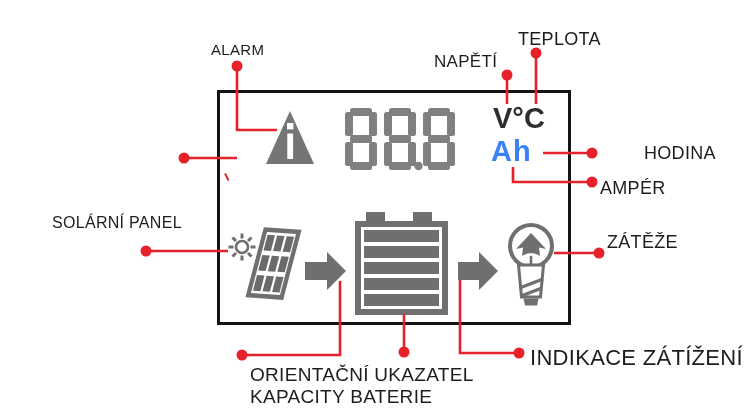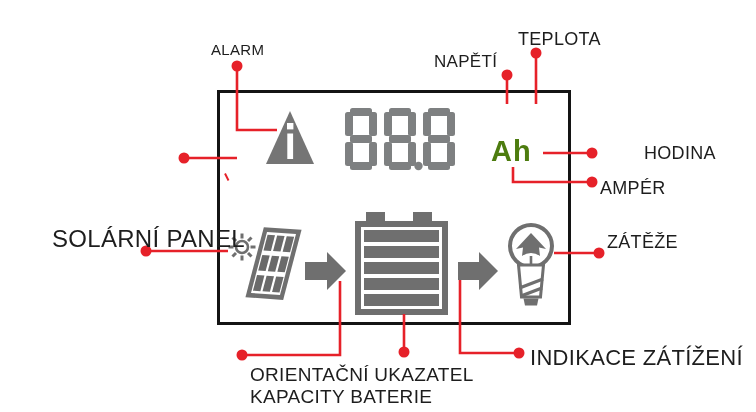--- a/index.html
+++ b/index.html
@@ -15,21 +15,21 @@
     position:absolute; left:217px; top:90px; width:348px; height:229px;
     border:3px solid #141414; background:#ffffff;
   }
   #gfx { position:absolute; left:0; top:0; width:756px; height:412px; }
   .unit-vc {
     position:absolute; left:493px; top:102px; font-size:29px; font-weight:700;
     color:#2d2d2d; letter-spacing:0px;
   }
   .unit-ah {
     position:absolute; left:491px; top:135px; font-size:29px; font-weight:700;
-    color:#4d7c0f; letter-spacing:1px;
+    color:#3b82f6; letter-spacing:1px;
   }
 </style>
 </head>
 <body>
 
 <div id="canvas">
 
   <div id="display-box"></div>
 
   <svg id="gfx" viewBox="0 0 756 412" xmlns="http://www.w3.org/2000/svg">
@@ -155,34 +155,35 @@
       <circle cx="592" cy="153" r="5.5"></circle>
       <circle cx="592" cy="182" r="5.5"></circle>
       <circle cx="146" cy="251" r="5.5"></circle>
       <circle cx="599" cy="253" r="5.5"></circle>
       <circle cx="242" cy="355" r="5.5"></circle>
       <circle cx="404" cy="352" r="5.5"></circle>
       <circle cx="519" cy="353" r="5.5"></circle>
     </g>
   </svg>
 
+  <div class="unit-vc"><span>V</span><span>°C</span></div>
   <div class="unit-ah">Ah</div>
 
   <div class="label" style="left:211px; top:41px; font-size:15px;">ALARM</div>
 
   <div class="label" style="left:434px; top:52px; font-size:17px;">NAPĚTÍ</div>
 
   <div class="label" style="left:518px; top:29px; font-size:18px;">TEPLOTA</div>
 
 
   <div class="label" style="left:600px; top:143px; font-size:18px;margin-left:44px;">HODINA</div>
 
   <div class="label" style="left:600px; top:158px; font-size:18px;margin-top:20px;">AMPÉR</div>
 
-  <div class="label" style="left:52px; top:225px; font-size:24px;">SOLÁRNÍ PANEL</div>
+  <div class="label" style="left:52px; top:214px; font-size:16px;">SOLÁRNÍ PANEL</div>
 
   <div class="label" style="left:607px; top:230px; font-size:18px; line-height:24px;">
     <div>ZÁTĚŽE</div>
   </div>
 
 
   <div class="label" style="left:250px; top:364px; width:310px; font-size:19px; line-height:22px;">
     <div>ORIENTAČNÍ UKAZATEL</div>
     <div>KAPACITY BATERIE</div>
   </div>

